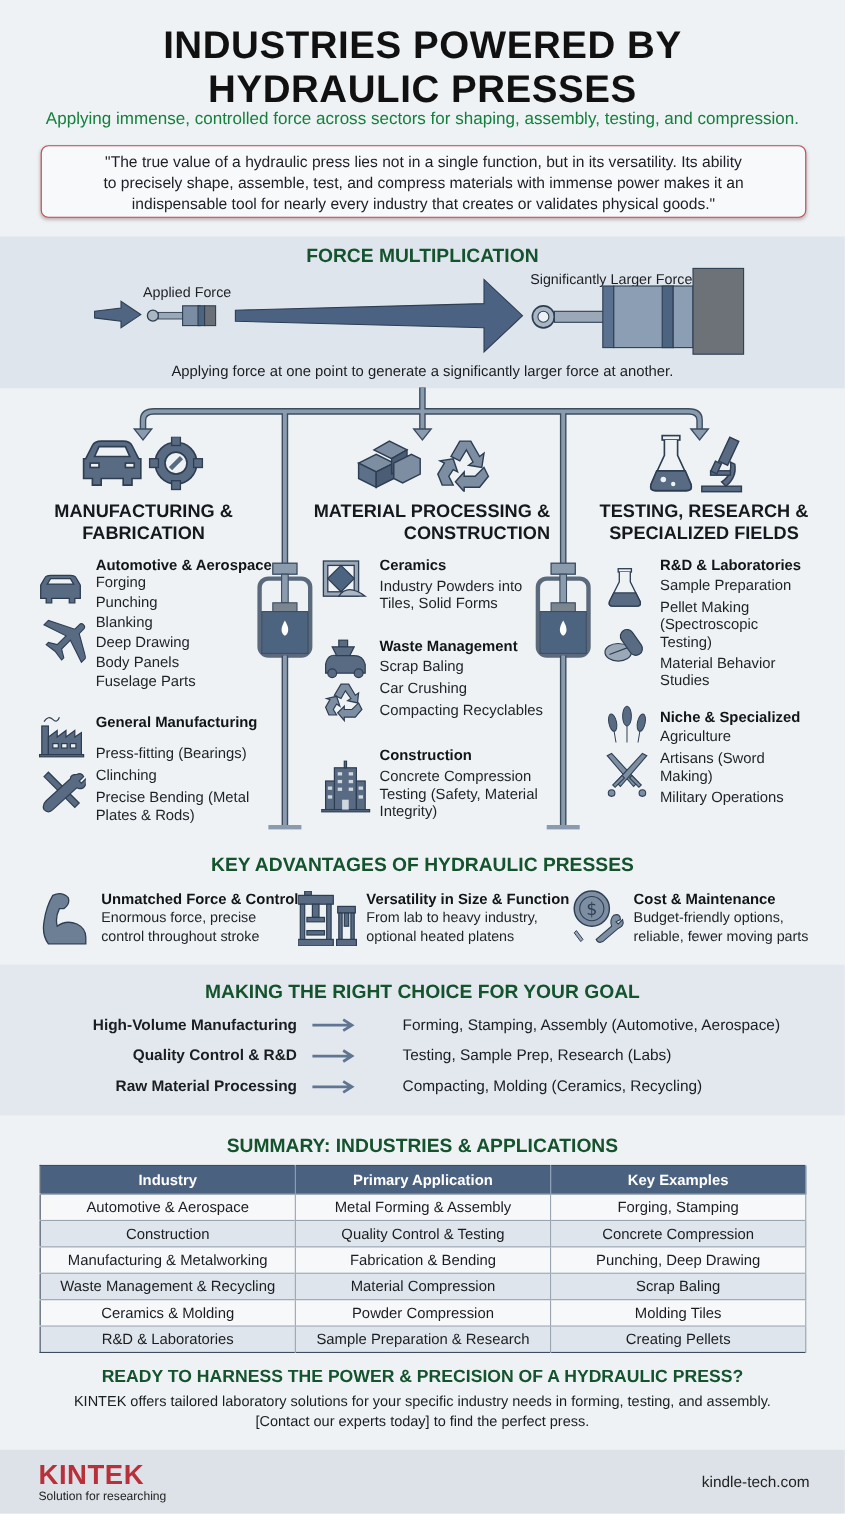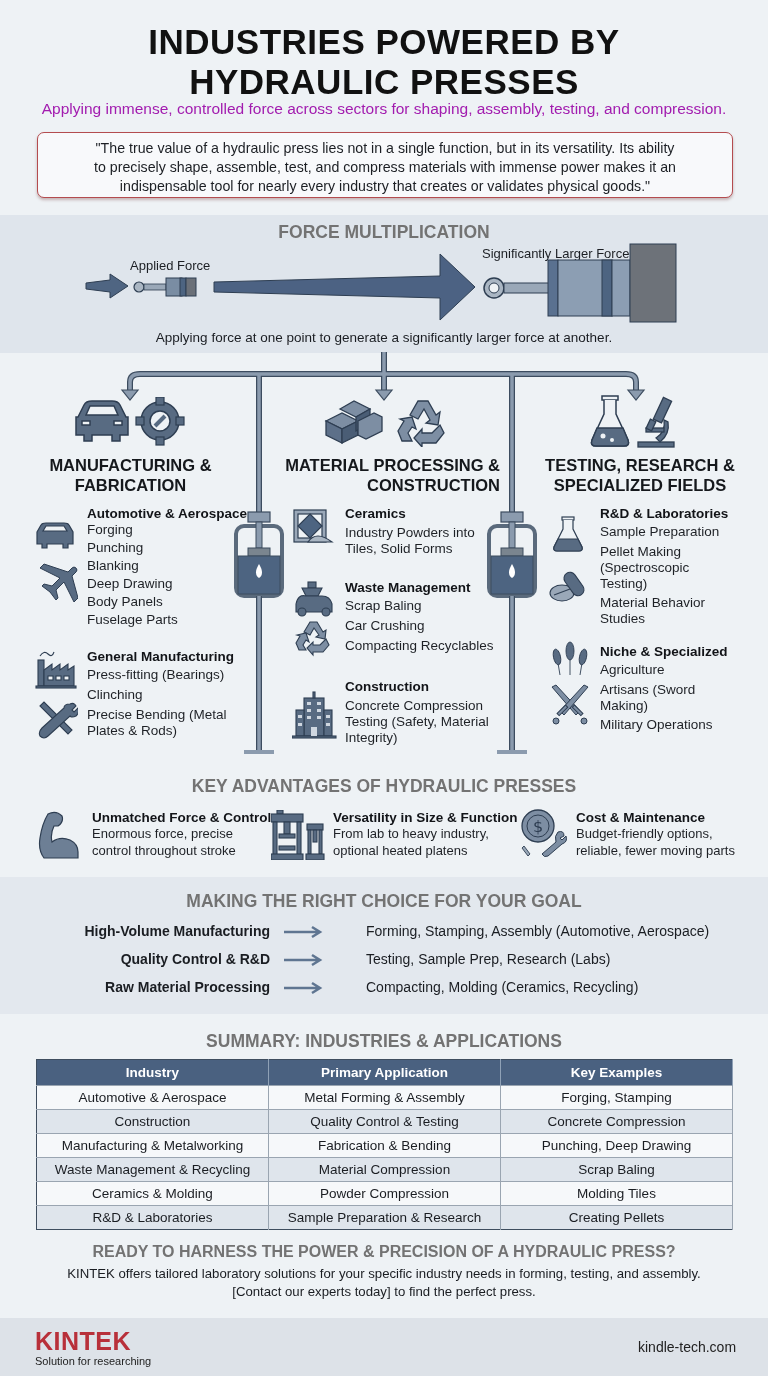--- a/index.html
+++ b/index.html
@@ -12,34 +12,34 @@
   }
   .abs { position: absolute; }
   .center { text-align: center; }
   .title {
     top: 22px; left: 0; width: 768px;
     font-size: 35px; font-weight: 700; line-height: 40px; letter-spacing: 0.5px;
     color: #111;
   }
   .subtitle {
     top: 100px; left: 0; width: 768px;
-    font-size: 15.5px; color: #a21caf;
+    font-size: 15.5px; color: #15803d;
   }
   .quote-box {
     top: 132px; left: 37px; width: 696px; height: 66px;
     border: 1.5px solid #b44c4f; border-radius: 7px;
     background: #f8f9fb;
     box-shadow: 0 2px 3px rgba(120,60,60,0.35);
     font-size: 14.2px; line-height: 19px; color: #1c1f24;
     padding: 6px 30px 0 30px;
   }
   .band-force {
     top: 215px; left: 0; width: 768px; height: 138px; background: #dfe5ec;
   }
-  .h2 { font-weight: 700; color: #737373; }
+  .h2 { font-weight: 700; color: #14532d; }
   .force-title { top: 222px; left: 0; width: 768px; font-size: 17.5px; }
   .lbl { font-size: 13px; color: #1c1f24; }
   .force-caption { top: 330px; left: 0; width: 768px; font-size: 13.5px; }
   .cat-title { font-size: 16.5px; font-weight: 700; line-height: 20px; color: #15181c; }
   .sub-h { font-size: 13.5px; font-weight: 700; color: #121418; }
   .item { font-size: 13.5px; line-height: 18px; color: #1e2126; }
   .adv-h { font-size: 13.5px; font-weight: 700; color: #121418; }
   .adv-t { font-size: 13px; line-height: 17px; color: #1e2126; }
   .band-choice { top: 877px; left: 0; width: 768px; height: 137px; background: #e3e8ee; }
   .choice-row { font-size: 14px; padding-left: 28px; }
@@ -228,21 +228,21 @@
   <div class="sub-h">Automotive &amp; Aerospace</div>
   <div class="item">Forging</div>
   <div class="item">Punching</div>
   <div class="item">Blanking</div>
   <div class="item">Deep Drawing</div>
   <div class="item">Body Panels</div>
   <div class="item">Fuselage Parts</div>
 </div>
 <div class="abs" style="top:649px;left:87px;">
   <div class="sub-h">General Manufacturing</div>
-  <div class="item" style="margin-top:2px">Press-fitting (Bearings)</div>
+  <div class="item" style="margin-top:12px">Press-fitting (Bearings)</div>
   <div class="item" style="margin-top:2px">Clinching</div>
   <div class="item" style="margin-top:2px">Precise Bending (Metal</div>
   <div class="item" style="margin-top:-2px">Plates &amp; Rods)</div>
 </div>
 <svg class="abs" style="top:520px;left:34px;" width="44" height="220">
   <g fill="#586b82" stroke="#2e3e52" stroke-width="1.2">
     <path d="M3,12 L7,5 Q8,3 12,3 H30 Q34,3 35,5 L39,12 V24 H34 V28 H29 V24 H13 V28 H8 V24 H3 Z"></path>
     <path d="M9,11 L12,6 H30 L33,11 Z" fill="#eef2f5"></path>
   </g>
   <g fill="#586b82" stroke="#2e3e52" stroke-width="1">

